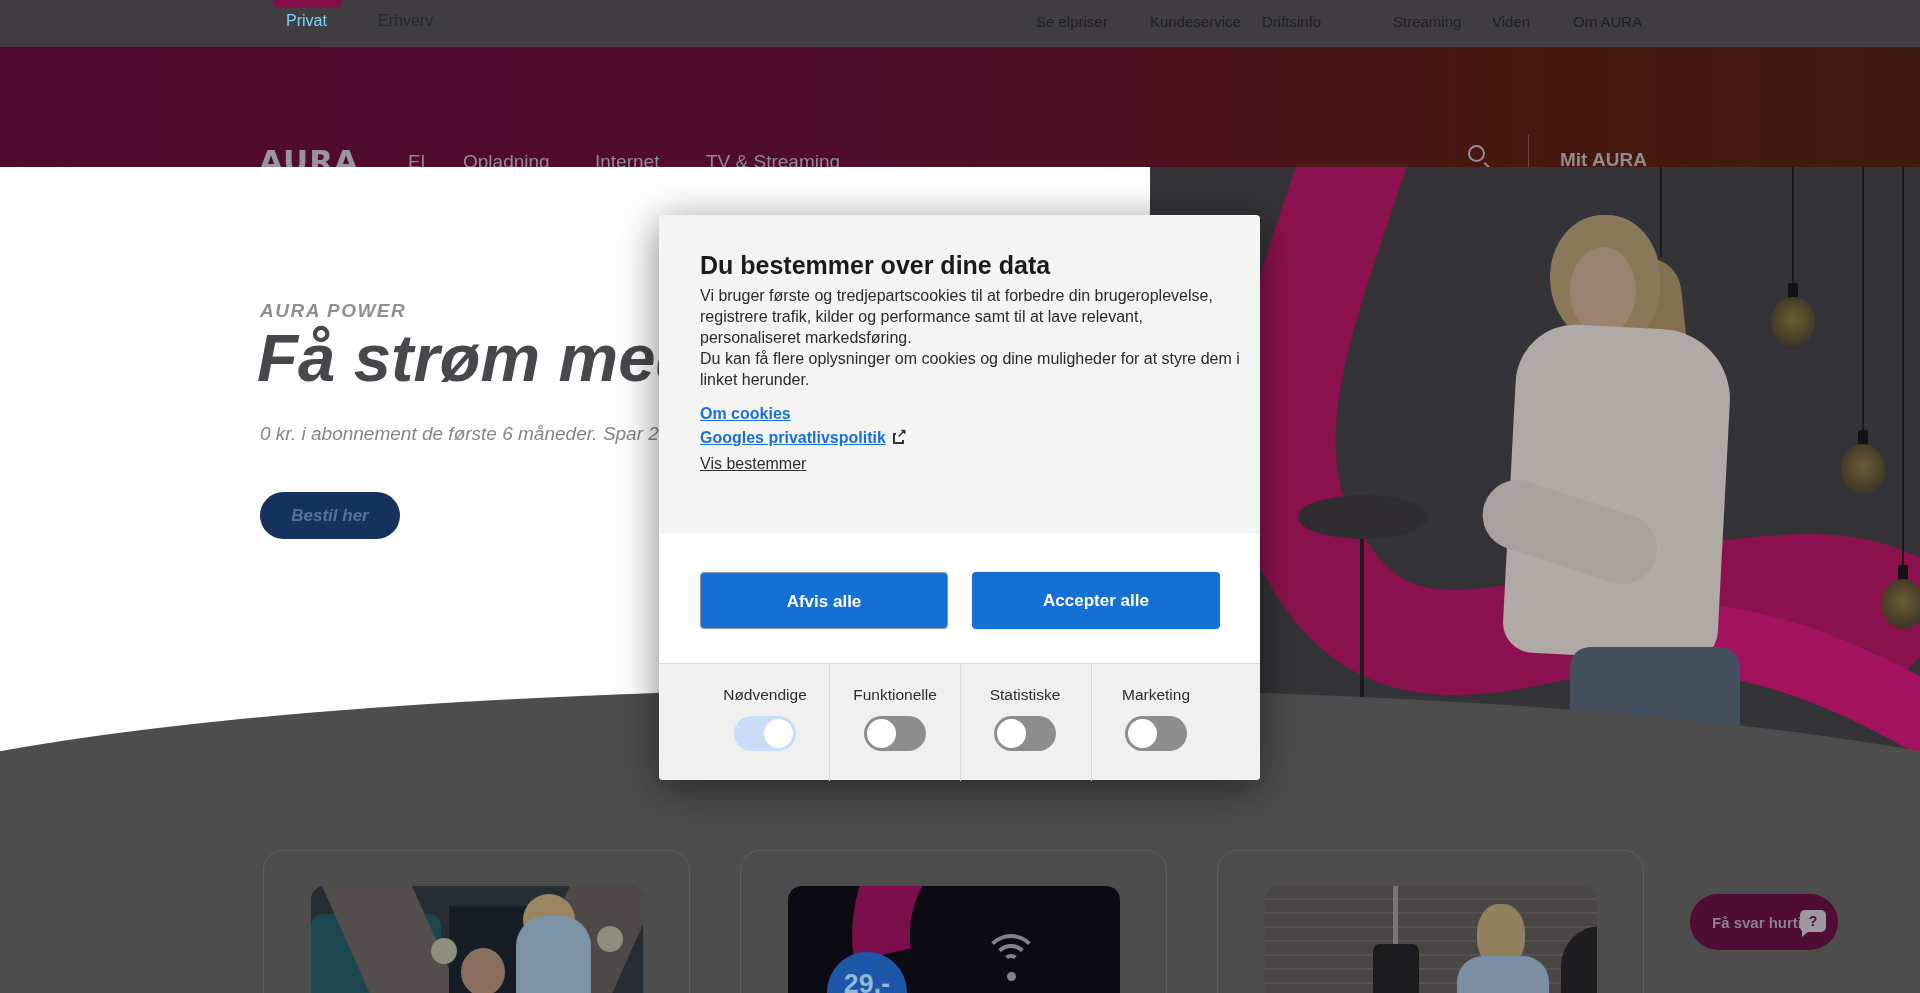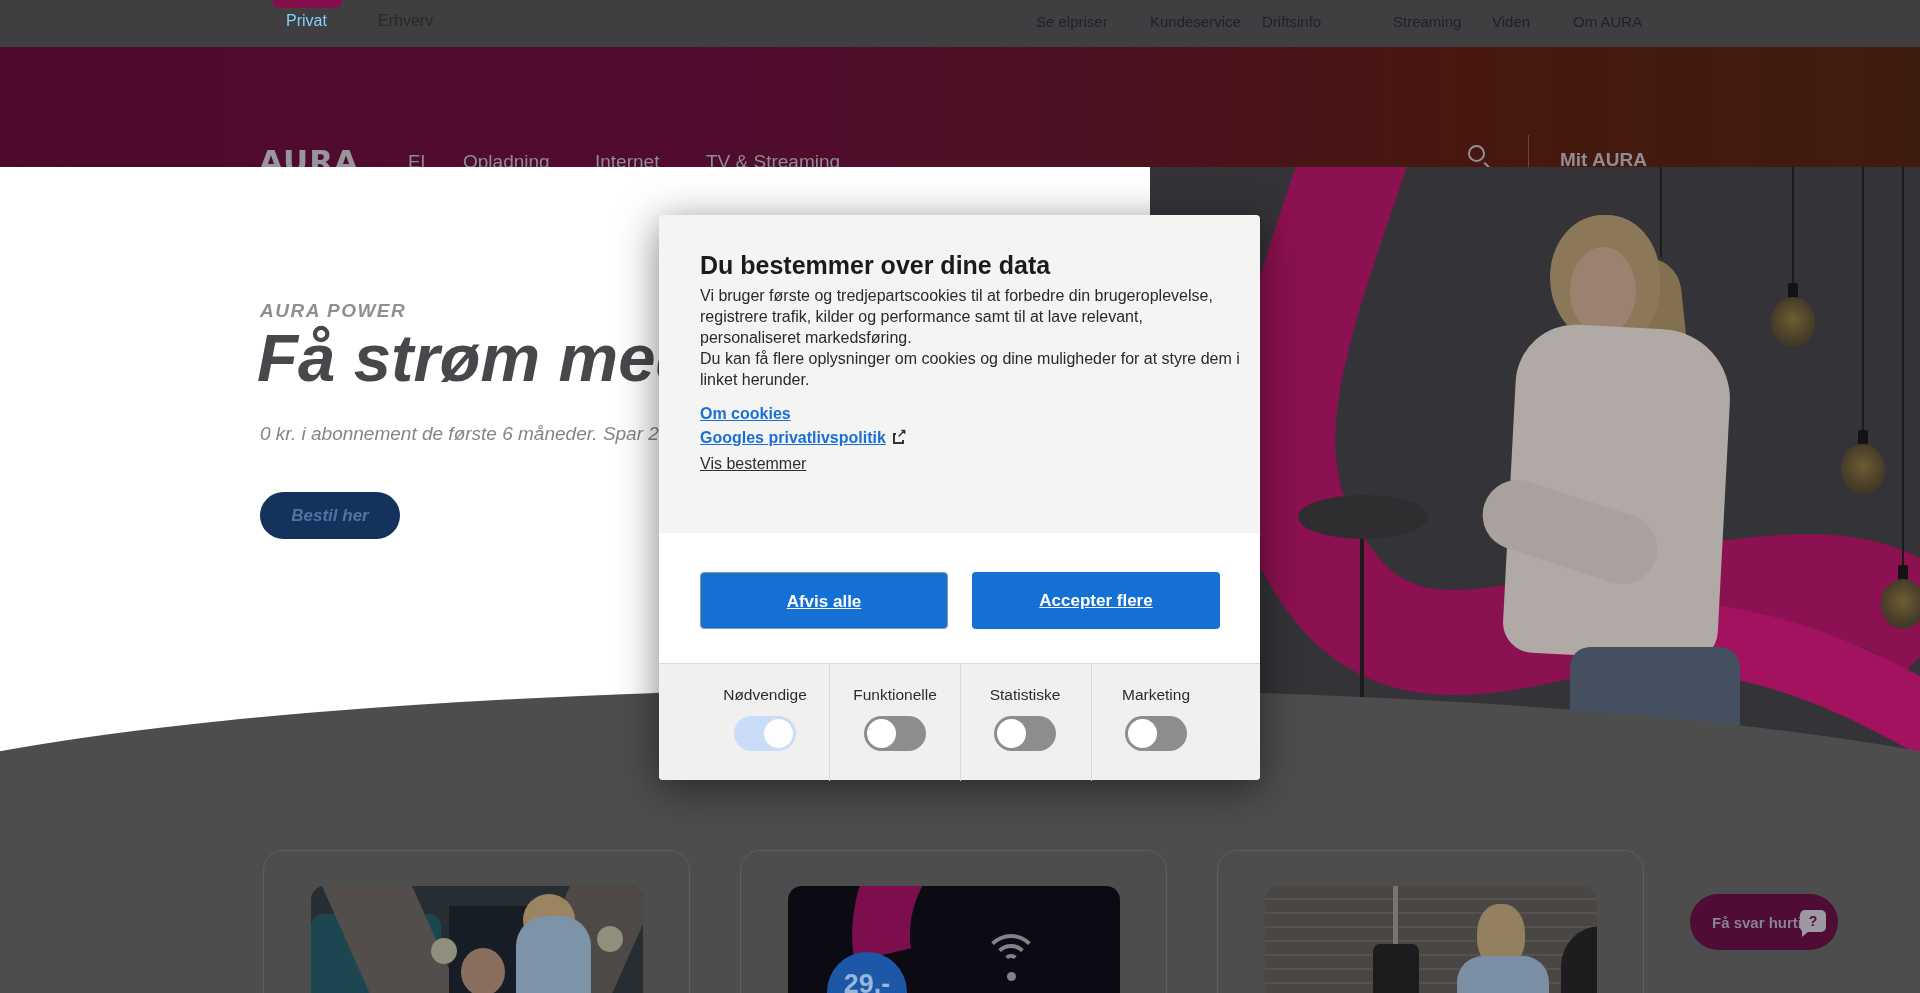--- a/index.html
+++ b/index.html
@@ -90,21 +90,21 @@
   #d-title{position:absolute;left:41px;top:36px;font-size:25px;font-weight:bold;color:#1b1b1d;}
   #d-body{position:absolute;left:41px;top:70px;font-size:16px;line-height:21px;color:#2a2a2c;}
   .d-link-row{position:absolute;left:41px;font-size:16px;}
   #link-cookies{top:190px;} #link-google{top:214px;} #link-details{top:240px;}
   .bluelink{color:#1a6fd6;font-weight:bold;text-decoration:underline;cursor:pointer;}
   .graylink{color:#2e2e30;text-decoration:underline;cursor:pointer;}
   #ext-icon{display:inline-block;position:relative;width:11px;height:11px;border:2px solid #333;margin-left:7px;vertical-align:-1px;}
   #ext-icon span{position:absolute;right:-5px;top:-9px;font-size:12px;font-weight:bold;color:#333;background:#f4f4f3;padding-left:1px;}
   #d-white{position:absolute;left:0;top:318px;width:601px;height:130px;background:#ffffff;}
   .d-btn{position:absolute;top:357px;width:248px;height:57px;border-radius:4px;background:#1570d6;color:#fff;
-    font-size:17px;font-weight:bold;text-align:center;line-height:57px;cursor:pointer;text-decoration:underline;}
+    font-size:17px;font-weight:bold;text-align:center;line-height:57px;cursor:pointer;}
   #btn-reject{left:41px;border:1px solid #8f9aa5;}
   #btn-accept{left:313px;}
   #d-toggles{position:absolute;left:0;top:448px;width:601px;height:117px;background:#f0f0ef;border-top:1px solid #dadada;border-radius:0 0 4px 4px;}
   .tdiv{position:absolute;top:0;width:1px;height:117px;background:#dadada;}
   .tcol{position:absolute;top:0;width:130px;text-align:center;}
   .tcol .tlabel{display:block;margin-top:22px;font-size:15.5px;color:#2c2c2e;}
   .toggle{position:relative;display:inline-block;margin-top:12px;width:62px;height:35px;border-radius:18px;background:#8d8d8d;cursor:pointer;}
   .toggle .knob{position:absolute;top:3px;left:3px;width:29px;height:29px;border-radius:50%;background:#ffffff;}
   .toggle.on{background:#c9dcf8;}
   .toggle.on .knob{left:auto;right:3px;background:#fdfdfd;}
@@ -226,21 +226,21 @@
       <span class="bluelink">Om cookies</span>
     </div>
     <div class="d-link-row" id="link-google">
       <span class="bluelink">Googles privatlivspolitik</span><span id="ext-icon"><span>↗</span></span>
     </div>
     <div class="d-link-row" id="link-details">
       <span class="graylink">Vis bestemmer</span>
     </div>
     <div id="d-white"></div>
     <div class="d-btn" id="btn-reject">Afvis alle</div>
-    <div class="d-btn" id="btn-accept">Accepter flere</div>
+    <div class="d-btn" id="btn-accept">Accepter alle</div>
     <div id="d-toggles">
       <div class="tdiv" style="left:170px"></div>
       <div class="tdiv" style="left:301px"></div>
       <div class="tdiv" style="left:432px"></div>
       <div class="tcol" style="left:41px">
         <span class="tlabel">Nødvendige</span>
         <span class="toggle on"><span class="knob"></span></span>
       </div>
       <div class="tcol" style="left:171px">
         <span class="tlabel">Funktionelle</span>

